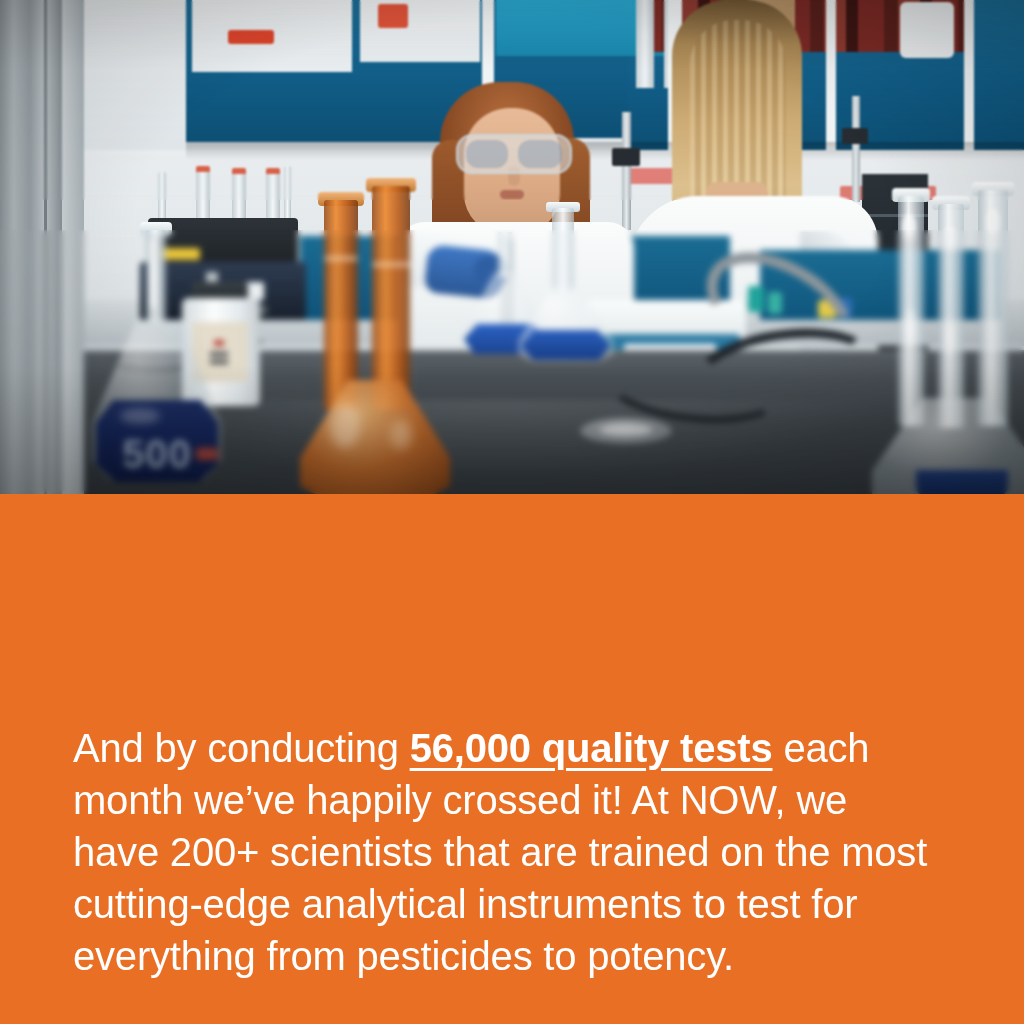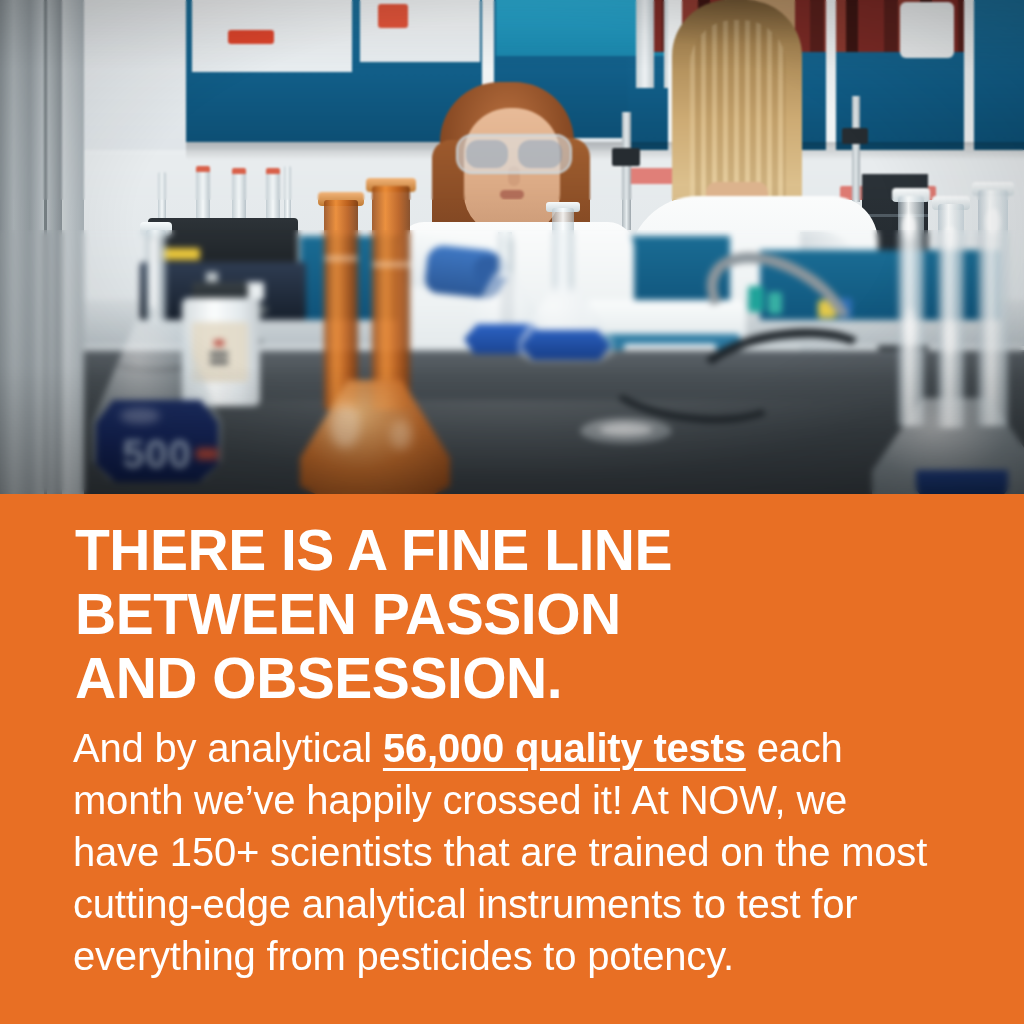--- a/index.html
+++ b/index.html
@@ -632,20 +632,17 @@
     <div class="ph door-col2"></div>
     <div class="ph door-seam"></div>
 
     <div id="photo-blur-top"></div>
     <div id="photo-blur-bottom"></div>
     <div id="photo-vignette"></div>
   </div>
 
   <div id="panel">
 
-    <h1 id="headline">There is a fine line
-between passion
-and obsession.</h1>
-
-    <p id="body-copy"><span>And by analytical </span><span class="hl">56,000 quality tests</span><span> each month we’ve happily crossed it! At NOW, we have 150+ scientists that are trained on the most cutting-edge analytical instruments to test for everything from pesticides to potency.</span></p>
+
+    <p id="body-copy"><span>And by conducting </span><span class="hl">56,000 quality tests</span><span> each month we’ve happily crossed it! At NOW, we have 200+ scientists that are trained on the most cutting-edge analytical instruments to test for everything from pesticides to potency.</span></p>
 
   </div>
 </div>
 
 </body></html>

